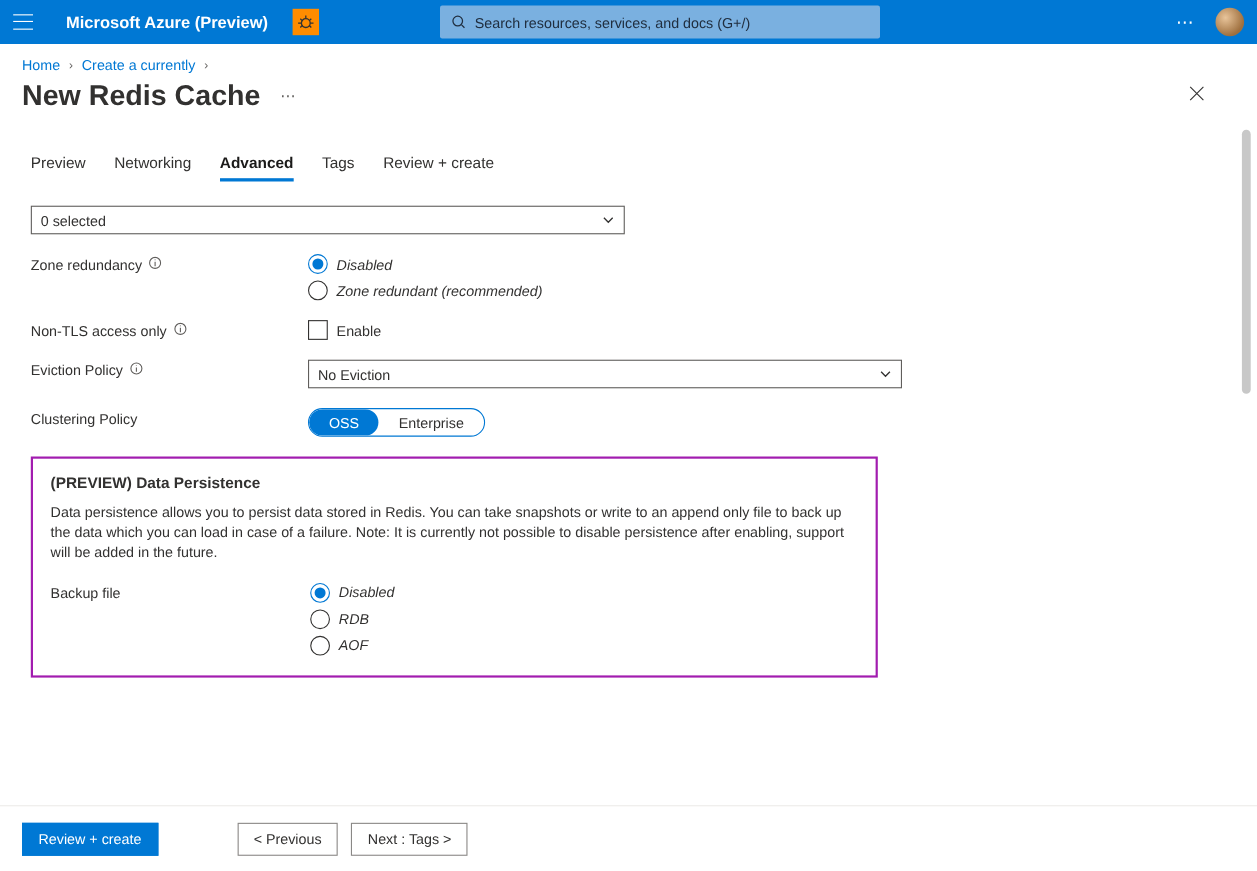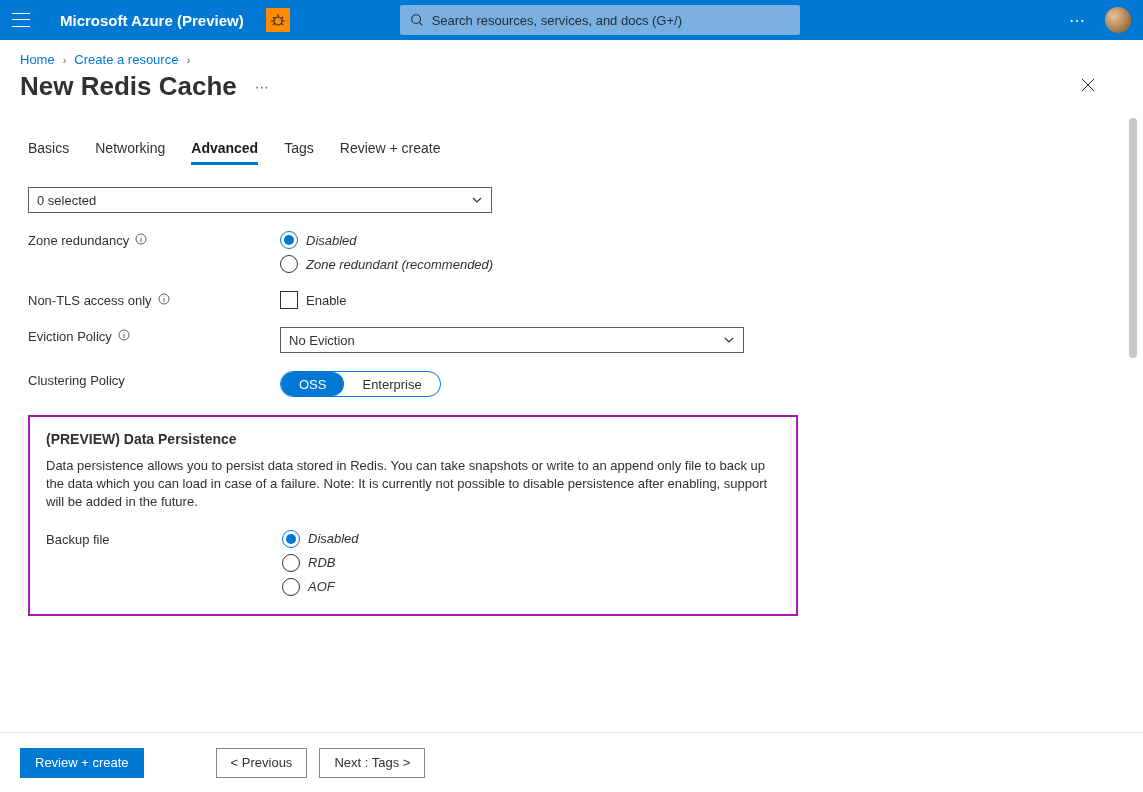--- a/index.html
+++ b/index.html
@@ -42,21 +42,21 @@
   .tabs { display: flex; gap: 26px; border-bottom: 0; margin-bottom: 22px; margin-top: 18px; }
   .tab { font-size: 14px; color: #323130; padding-bottom: 6px; cursor: pointer; }
   .tab.active { font-weight: 600; border-bottom: 3px solid #0078d4; color: #1b1a19; }
 
   
   .form-row { display: flex; align-items: flex-start; margin-bottom: 18px; }
   .form-label { width: 252px; display: flex; align-items: center; gap: 6px; font-size: 13px; padding-top: 2px; }
   .info svg { width: 12px; height: 12px; }
   .form-control { flex: 0 0 468px; }
 
-  .select { width: 464px; height: 26px; border: 1px solid #605e5c; display: flex; align-items: center; padding: 0 8px; justify-content: space-between; font-size: 13px; cursor: pointer; background: #fff; }
+  .select { width: 540px; height: 26px; border: 1px solid #605e5c; display: flex; align-items: center; padding: 0 8px; justify-content: space-between; font-size: 13px; cursor: pointer; background: #fff; }
   .select svg { width: 12px; height: 12px; }
 
   .radio-group { display: flex; flex-direction: column; gap: 6px; }
   .radio-item { display: flex; align-items: center; gap: 8px; cursor: pointer; font-style: italic; }
   .radio { width: 18px; height: 18px; border: 1px solid #323130; border-radius: 50%; display: flex; align-items: center; justify-content: center; }
   .radio.selected { border-color: #0078d4; }
   .radio.selected::after { content: ""; width: 10px; height: 10px; background: #0078d4; border-radius: 50%; }
 
   .checkbox-item { display: flex; align-items: center; gap: 8px; cursor: pointer; }
   .checkbox { width: 18px; height: 18px; border: 1px solid #323130; }
@@ -113,40 +113,40 @@
   </div>
   <div class="right-icons">
     <div class="dots">⋯</div>
     <div class="avatar"></div>
   </div>
 </div>
 
 <div class="breadcrumb">
   <a href="#">Home</a>
   <span class="sep">›</span>
-  <a href="#">Create a resource</a>
+  <a href="#">Create a currently</a>
   <span class="sep">›</span>
 </div>
 
 <div class="title-row">
   <h1>New Redis Cache</h1>
   <span class="title-dots">⋯</span>
   <div class="close-x">
     <svg viewBox="0 0 14 14" stroke="#323130" stroke-width="1">
         <path d="M1 1l12 12M13 1L1 13"></path>
       </svg>
   </div>
 </div>
 
 <div class="content-outer">
   <div class="scroll-indicator"></div>
   <div class="content">
 
     <div class="tabs">
-      <div class="tab">Basics</div>
+      <div class="tab">Preview</div>
       <div class="tab">Networking</div>
       <div class="tab active">Advanced</div>
       <div class="tab">Tags</div>
       <div class="tab">Review + create</div>
     </div>
 
     <div class="form-row">
       <div class="form-control">
         <div class="select">
           <span>0 selected</span>

